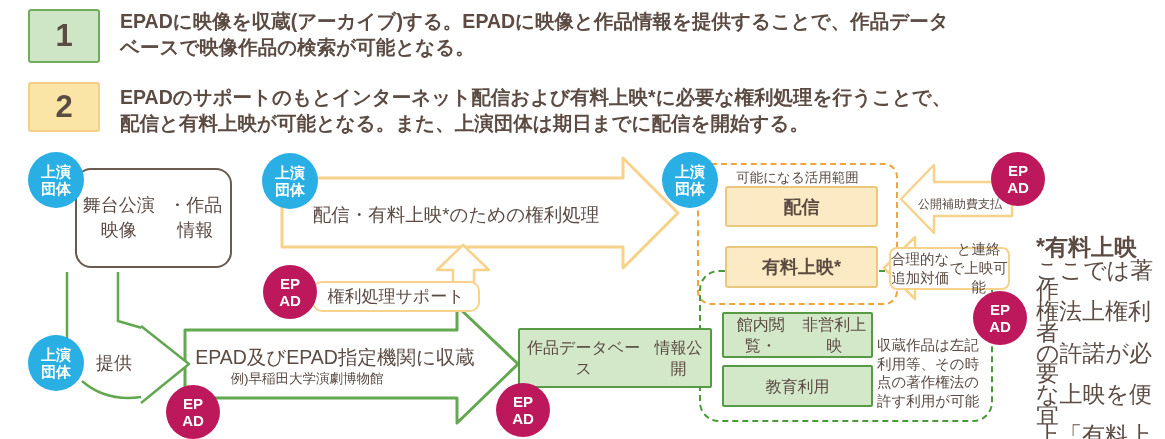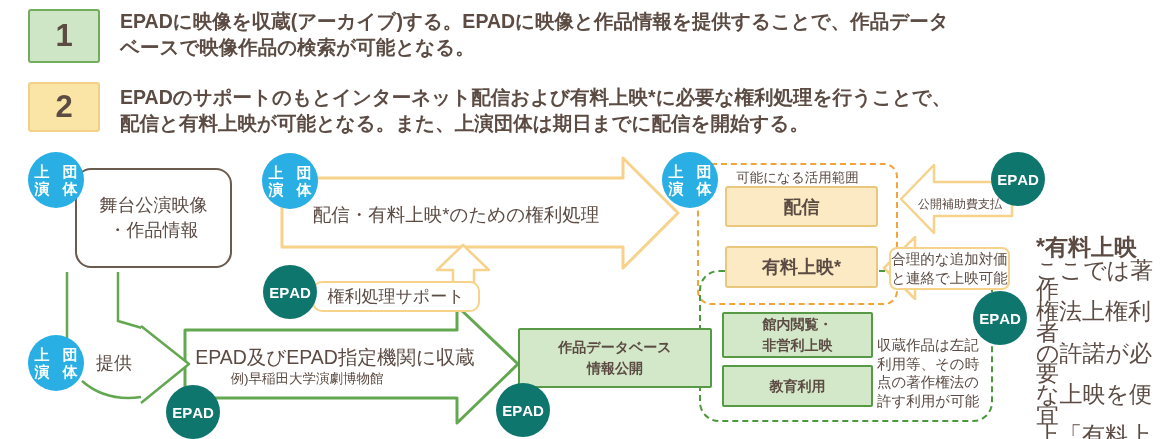--- a/index.html
+++ b/index.html
@@ -6,28 +6,28 @@
   body{font-family:"Liberation Sans","DejaVu Sans",sans-serif;color:#5b4b43;}
   .stage{position:relative;width:1165px;height:439px;background:#fff;overflow:hidden;}
   .abs{position:absolute;box-sizing:border-box;}
   .svg-layer{position:absolute;left:0;top:0;width:1165px;height:439px;}
   
   .badge{display:flex;align-items:center;justify-content:center;font-size:31px;font-weight:bold;border-radius:3px;}
   .badge-green{background:#cfe6c6;border:2px solid #70ad5c;}
   .badge-yellow{background:#fae4a6;border:2px solid #f3cf88;}
   .step-text{font-size:19.5px;font-weight:bold;line-height:26px;white-space:nowrap;}
   
-  .circle{border-radius:50%;display:flex;flex-direction:row;align-items:center;justify-content:center;color:#fff;font-weight:bold;text-align:center;}
+  .circle{border-radius:50%;display:flex;flex-direction:column;align-items:center;justify-content:center;color:#fff;font-weight:bold;text-align:center;}
   .circle-blue{width:56px;height:56px;background:#29afe3;font-size:15px;line-height:17px;}
-  .circle-pink{width:54px;height:54px;background:#0f766e;font-size:15px;line-height:17px;}
+  .circle-pink{width:54px;height:54px;background:#be185d;font-size:15px;line-height:17px;}
   
-  .box{display:flex;flex-direction:column;align-items:center;justify-content:center;text-align:center;}
+  .box{display:flex;flex-direction:row;align-items:center;justify-content:center;text-align:center;}
   .box-outline{background:#fff;border:2px solid #6b5b4f;border-radius:16px;font-size:18px;line-height:25px;font-weight:500;}
   .box-yellow{background:#fbeac3;border:2px solid #e9c87e;border-radius:3px;font-size:18px;font-weight:600;}
-  .box-green{background:#d3e8c9;border:2px solid #569a45;border-radius:2px;font-size:14px;line-height:21px;font-weight:700;justify-content:center;}
+  .box-green{background:#d3e8c9;border:2px solid #569a45;border-radius:2px;font-size:16px;line-height:21px;font-weight:400;justify-content:center;}
   .box-support{background:#fff;border:2px solid #f6d28b;border-radius:10px;font-size:17px;font-weight:500;}
   .box-note{background:#fff;border:2px solid #f6d28b;border-radius:8px;font-size:14.5px;line-height:19px;font-weight:500;}
   .dash-orange{border:2px dashed #f2a43b;border-radius:14px;}
   .dash-green{border:2px dashed #4c983d;border-radius:20px;}
   .lbl{font-weight:500;}
   .center{text-align:center;}
   .note-small{font-size:14.5px;line-height:18.5px;font-weight:500;}
   .footnote{font-size:23px;line-height:20.7px;font-weight:500;}
   .footnote-title{font-weight:bold;margin-bottom:2px;}
 </style>

